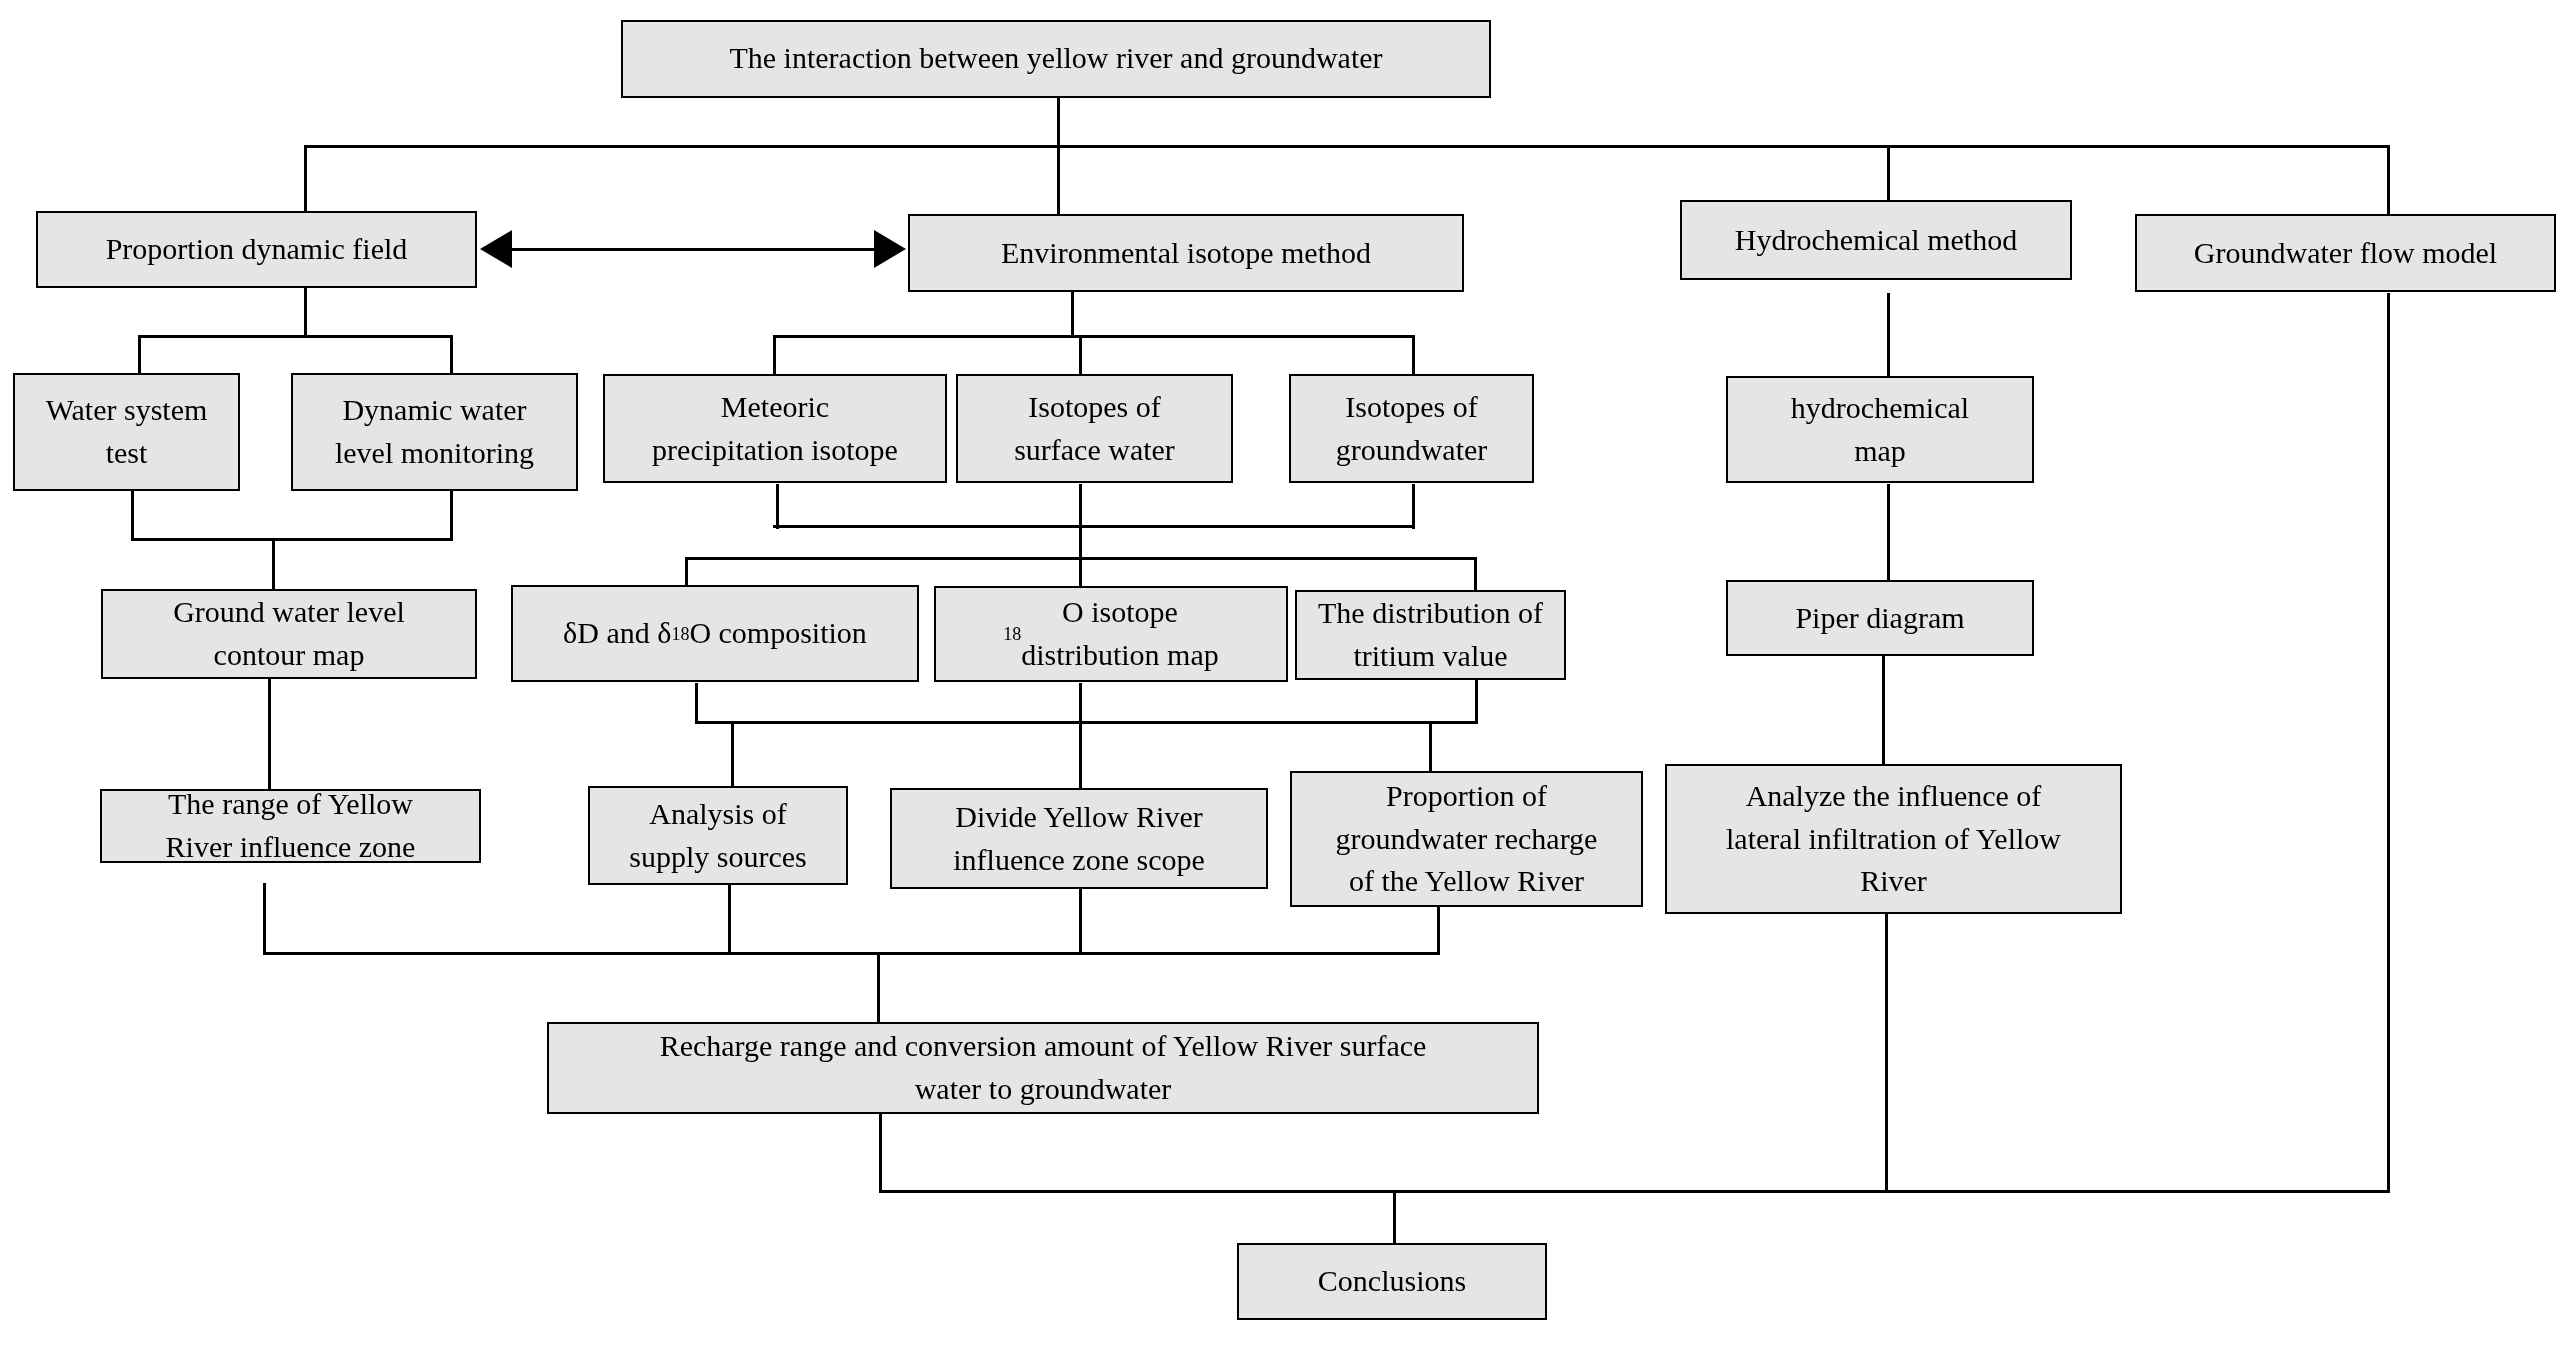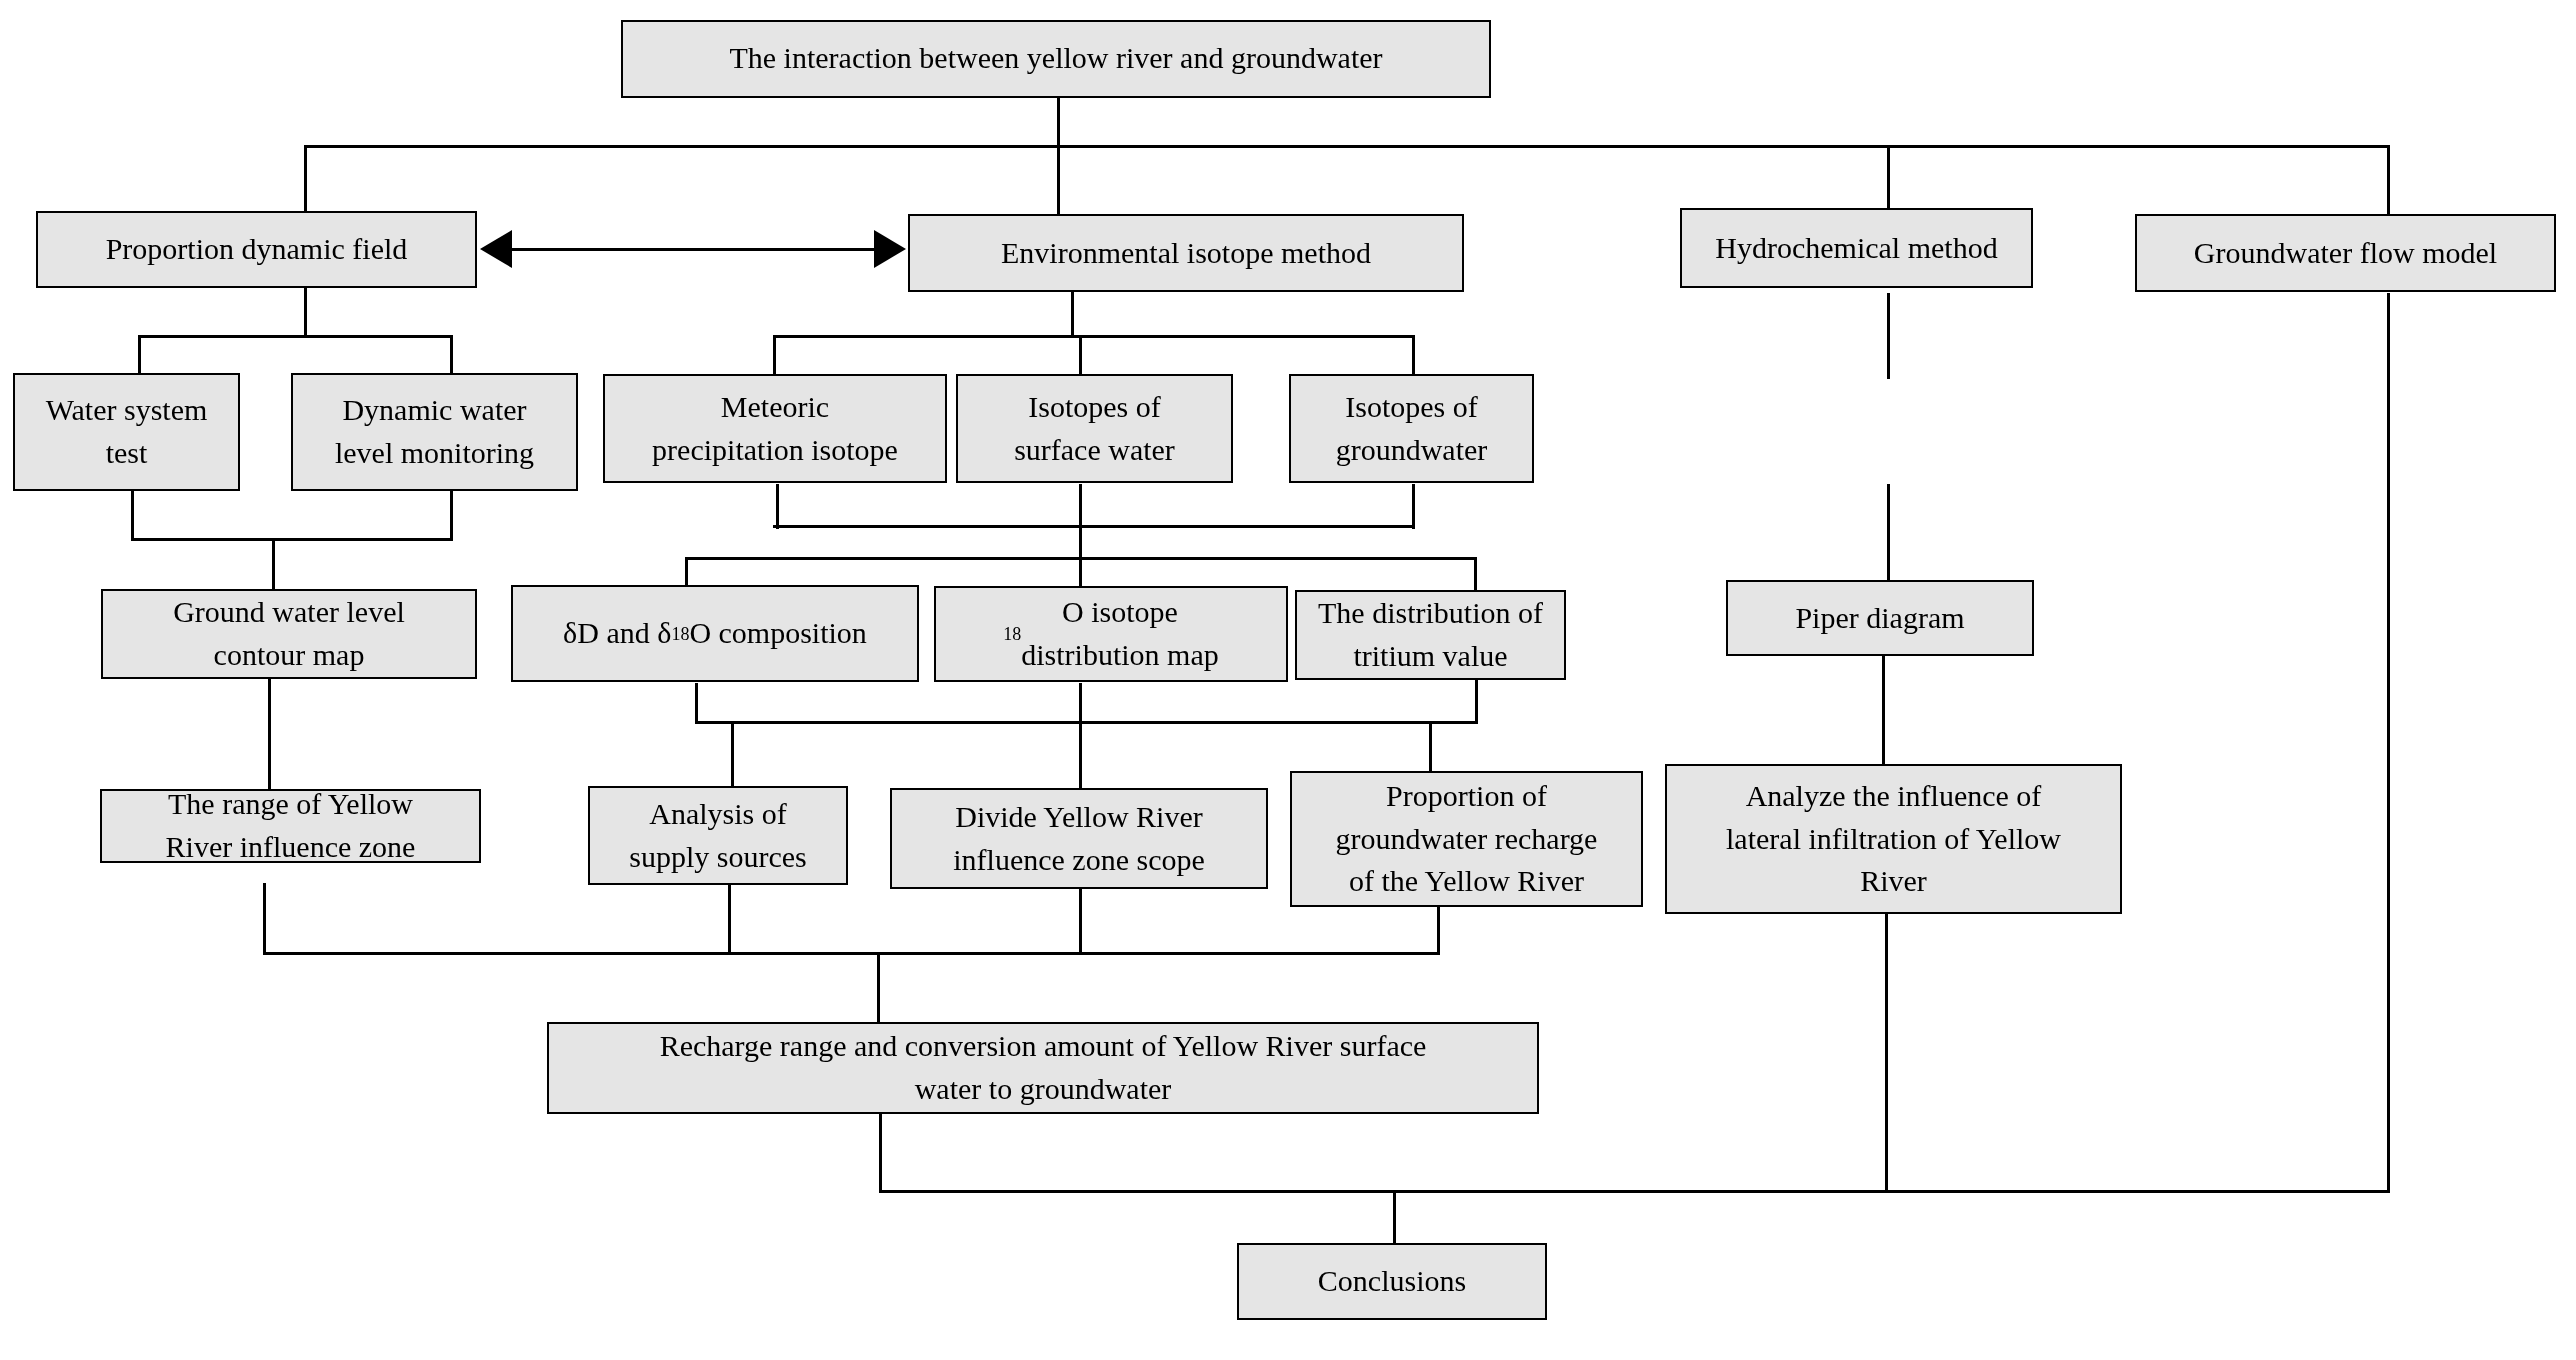--- a/index.html
+++ b/index.html
@@ -82,33 +82,35 @@
   <div class="vl" style="left:879px;top:1114px;height:78px"></div>
   <div class="vl" style="left:1885px;top:914px;height:279px"></div>
   <div class="vl" style="left:2387px;top:293px;height:900px"></div>
   <div class="hl" style="left:879px;top:1190px;width:1511px"></div>
   <div class="vl" style="left:1393px;top:1190px;height:56px"></div>
 
   <div class="box" style="left:621px;top:19.6px;width:870px;height:78px">The interaction between yellow river and groundwater</div>
 
   <div class="box" style="left:36px;top:211px;width:441px;height:77px">Proportion dynamic field</div>
   <div class="box" style="left:908px;top:214px;width:556px;height:78px">Environmental isotope method</div>
-  <div class="box" style="left:1680px;top:208px;width:353px;height:80px">Hydrochemical method</div>
+  <div class="box" style="left:1680px;top:200px;width:392px;height:80px">Hydrochemical method</div>
   <div class="box" style="left:2135px;top:214px;width:421px;height:78px">Groundwater flow model</div>
 
   <div class="box" style="left:13px;top:373px;width:227px;height:118px">Water system
 test</div>
   <div class="box" style="left:291px;top:373px;width:287px;height:118px">Dynamic water
 level monitoring</div>
   <div class="box" style="left:603px;top:374px;width:344px;height:109px">Meteoric
 precipitation isotope</div>
   <div class="box" style="left:956px;top:374px;width:277px;height:109px">Isotopes of
 surface water</div>
   <div class="box" style="left:1289px;top:374px;width:245px;height:109px">Isotopes of
 groundwater</div>
+  <div class="box" style="left:1726px;top:376px;width:308px;height:107px">hydrochemical
+map</div>
 
   <div class="box" style="left:101px;top:589px;width:376px;height:90px">Ground water level
 contour map</div>
   <div class="box" style="left:511px;top:585px;width:408px;height:97px">δD and δ<sup>18</sup>O composition</div>
   <div class="box" style="left:934px;top:586px;width:354px;height:96px"><sup>18</sup>O isotope
 distribution map</div>
   <div class="box" style="left:1295px;top:590px;width:271px;height:90px">The distribution of
 tritium value</div>
   <div class="box" style="left:1726px;top:580px;width:308px;height:76px">Piper diagram</div>
 

